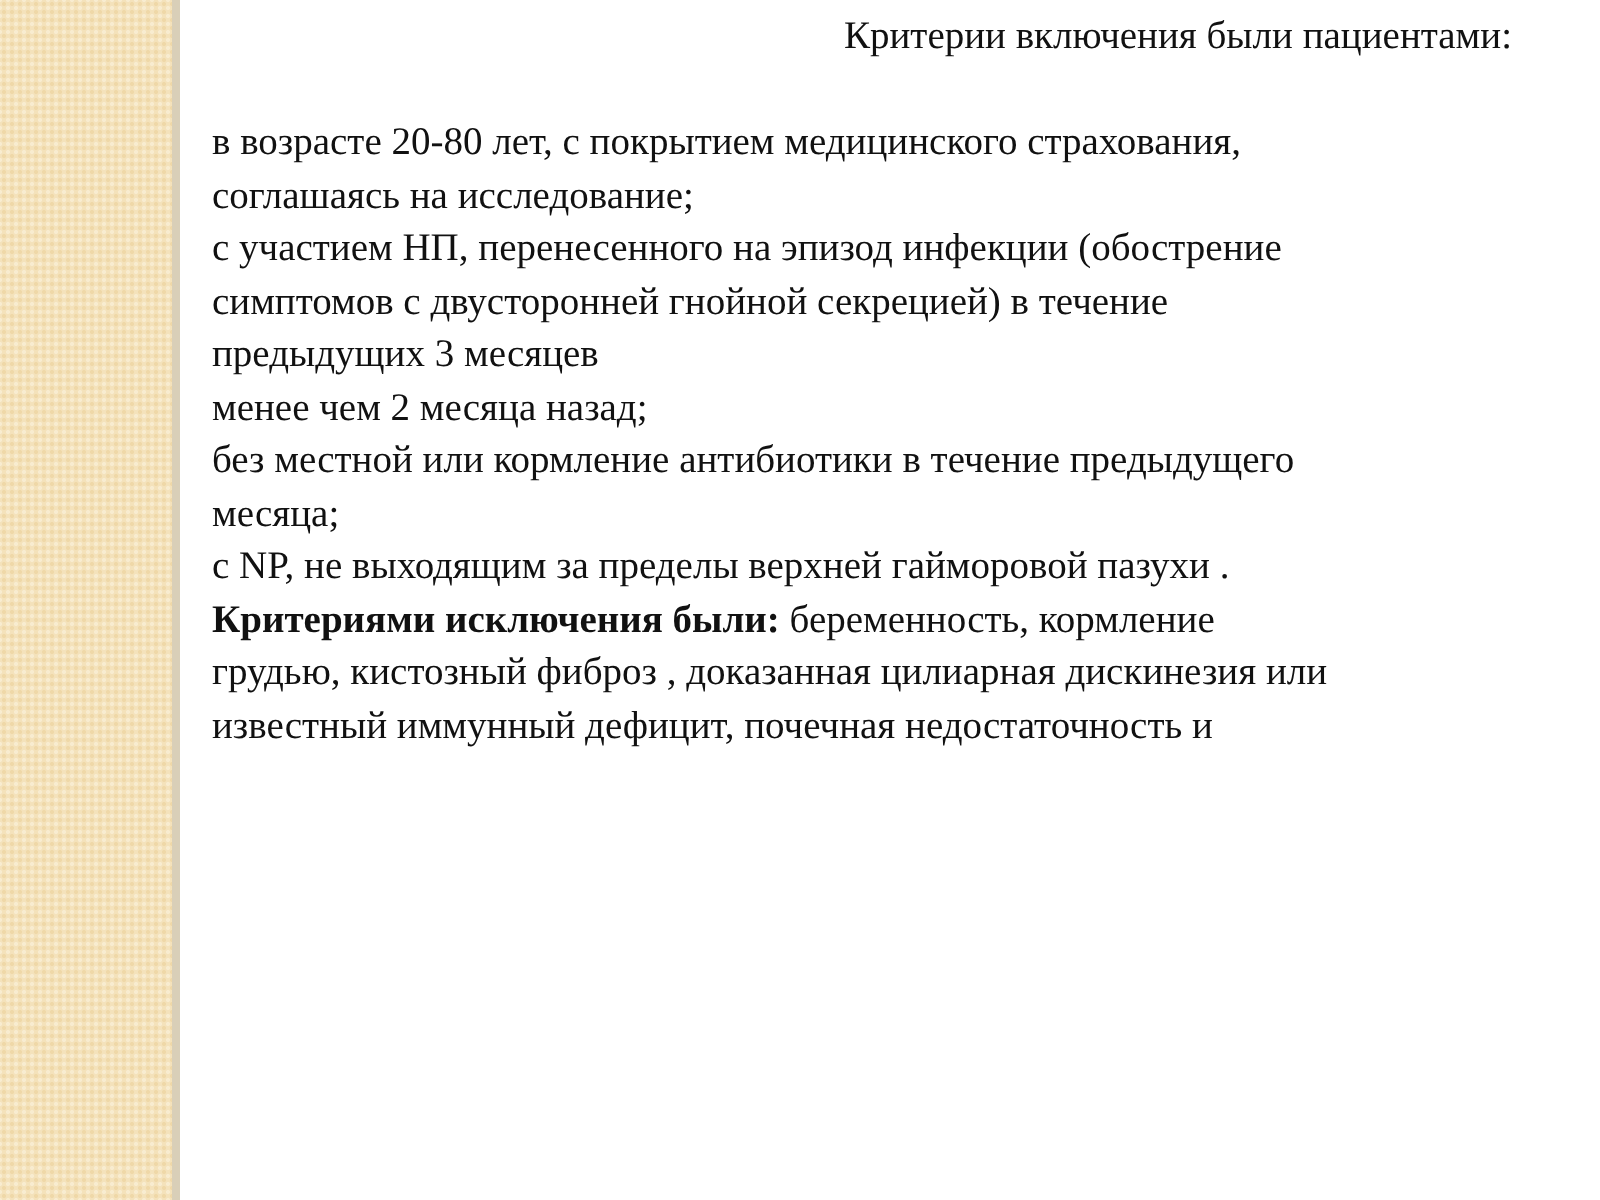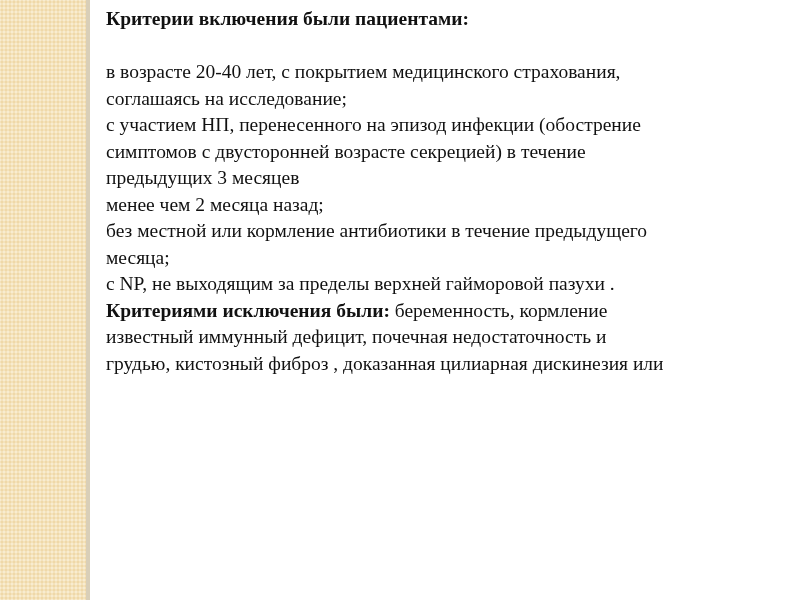--- a/index.html
+++ b/index.html
@@ -19,47 +19,47 @@
     }
     .side-edge {
       position: absolute; left: 86px; top: 0; width: 4px; height: 600px;
       background: #d9cfb8;
     }
     .content {
       position: absolute; left: 106px; top: 6px; width: 650px;
       color: #111111; font-size: 19.5px; line-height: 26.5px;
     }
     .title {
-      font-weight: bold; margin: 0; height: 26.5px;
+      font-weight: normal; margin: 0; height: 26.5px; text-align: right;
     }
     .spacer { height: 26.5px; }
     .line { white-space: nowrap; }
     .bold { font-weight: bold; }
     .tiny { font-size: 10px; }
   </style>
 </head>
 <body>
 
 <div class="side-strip"></div>
 <div class="side-edge"></div>
 
 <div class="content">
   <div class="title">Критерии включения были пациентами:</div>
   <div class="spacer"></div>
 
   <div>
-    <div class="line">в возрасте 20-40 лет, с покрытием медицинского страхования,</div>
+    <div class="line">в возрасте 20-80 лет, с покрытием медицинского страхования,</div>
     <div class="line">соглашаясь на исследование;</div>
     <div class="line">с участием НП, перенесенного на эпизод инфекции (обострение</div>
-    <div class="line">симптомов с двусторонней возрасте секрецией) в течение</div>
+    <div class="line">симптомов с двусторонней гнойной секрецией) в течение</div>
     <div class="line">предыдущих 3 месяцев</div>
     <div class="line">менее чем 2 месяца назад;</div>
     <div class="line">без местной или кормление антибиотики в течение предыдущего</div>
     <div class="line">месяца;</div>
     <div class="line">с NP, не выходящим за пределы верхней гайморовой пазухи .</div>
   </div>
 
   <div>
     <div class="line"><span class="bold">Критериями исключения были:</span><span> беременность, кормление</span></div>
+    <div class="line">грудью, кистозный фиброз , доказанная цилиарная дискинезия или</div>
     <div class="line">известный иммунный дефицит, почечная недостаточность и</div>
-    <div class="line">грудью, кистозный фиброз , доказанная цилиарная дискинезия или</div>
   </div>
 </div>
 
 </body></html>

